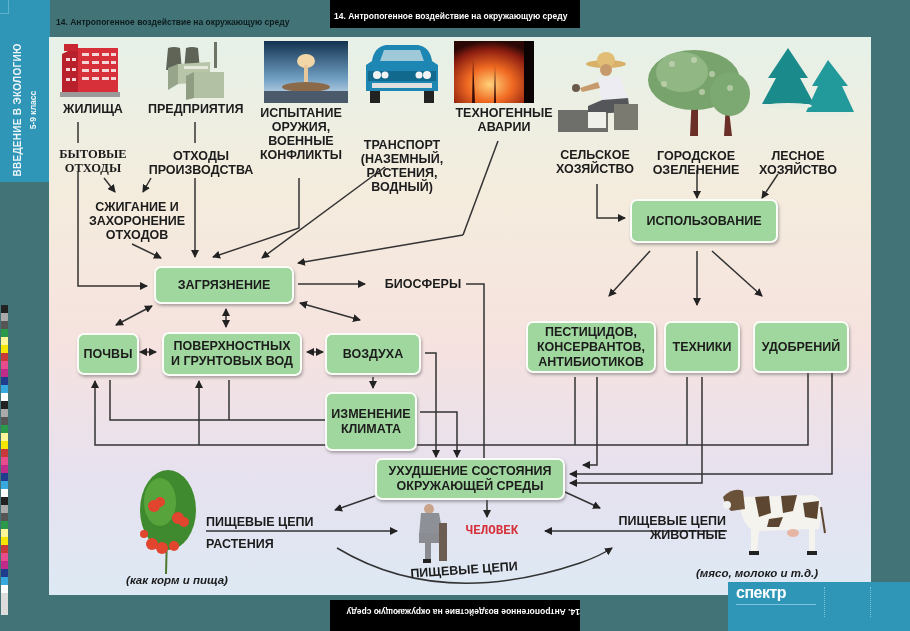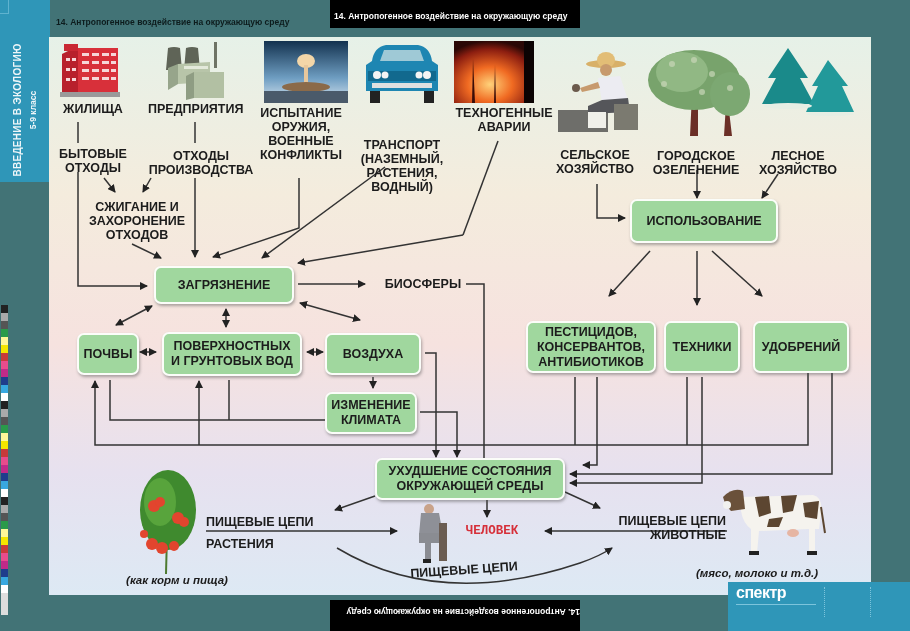--- a/index.html
+++ b/index.html
@@ -354,21 +354,21 @@
 </div>
 <div class="t" style="left:648px;top:149px;width:96px;">
   <div>ГОРОДСКОЕ</div>
   <div>ОЗЕЛЕНЕНИЕ</div>
 </div>
 <div class="t" style="left:756px;top:149px;width:84px;">
   <div>ЛЕСНОЕ</div>
   <div>ХОЗЯЙСТВО</div>
 </div>
 
-<div class="t" style="left:56px;top:147px;width:74px;">
+<div class="t" style="left:56px;top:147px;width:74px;font-family:Liberation Serif, serif;">
   <div>БЫТОВЫЕ</div>
   <div>ОТХОДЫ</div>
 </div>
 <div class="t" style="left:144px;top:149px;width:114px;">
   <div>ОТХОДЫ</div>
   <div>ПРОИЗВОДСТВА</div>
 </div>
 <div class="t" style="left:84px;top:200px;width:106px;">
   <div>СЖИГАНИЕ И</div>
   <div>ЗАХОРОНЕНИЕ</div>
@@ -382,21 +382,21 @@
 
 <div class="box" style="left:77px;top:333px;width:62px;height:42px;">
     <span>ПОЧВЫ</span>
   </div>
 <div class="box" style="left:162px;top:332px;width:140px;height:44px;">
   <span><span>ПОВЕРХНОСТНЫХ</span><br><span>И ГРУНТОВЫХ ВОД</span></span>
 </div>
 <div class="box" style="left:325px;top:333px;width:96px;height:42px;">
     <span>ВОЗДУХА</span>
   </div>
-<div class="box" style="left:325px;top:392px;width:92px;height:42px;">
+<div class="box" style="left:325px;top:392px;width:92px;height:59px;">
   <span><span>ИЗМЕНЕНИЕ</span><br><span>КЛИМАТА</span></span>
 </div>
 
 <div class="box" style="left:630px;top:199px;width:148px;height:44px;">
     <span>ИСПОЛЬЗОВАНИЕ</span>
   </div>
 <div class="box" style="left:526px;top:321px;width:130px;height:52px;">
   <span><span>ПЕСТИЦИДОВ,</span><br><span>КОНСЕРВАНТОВ,</span><br><span>АНТИБИОТИКОВ</span></span>
 </div>
 <div class="box" style="left:664px;top:321px;width:76px;height:52px;">

